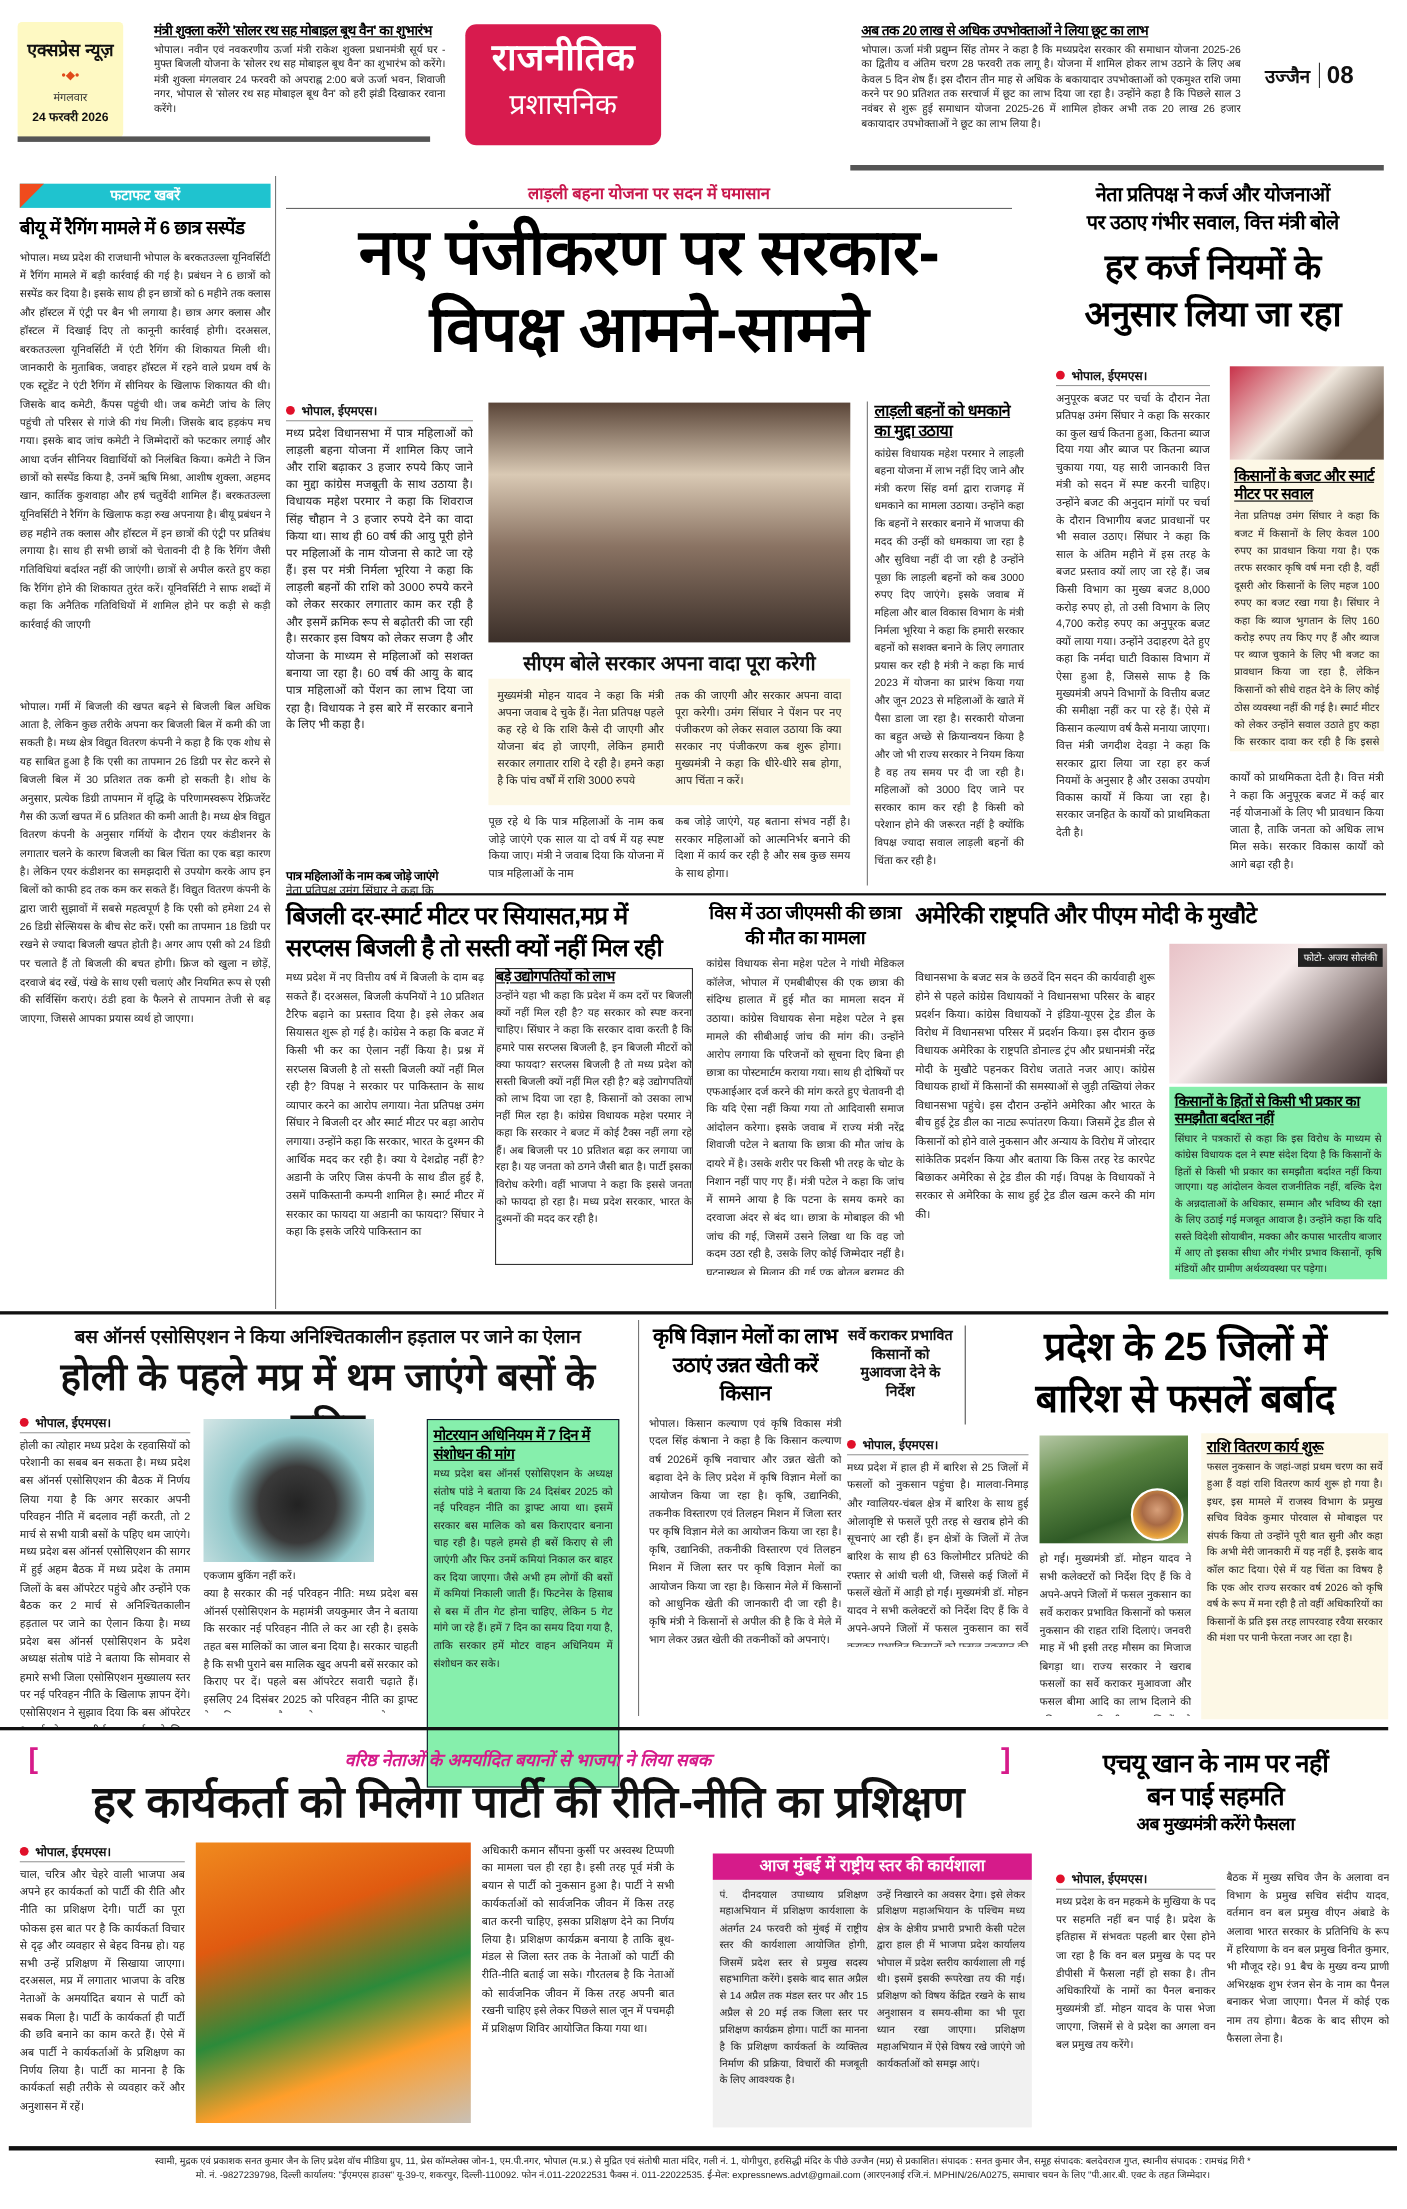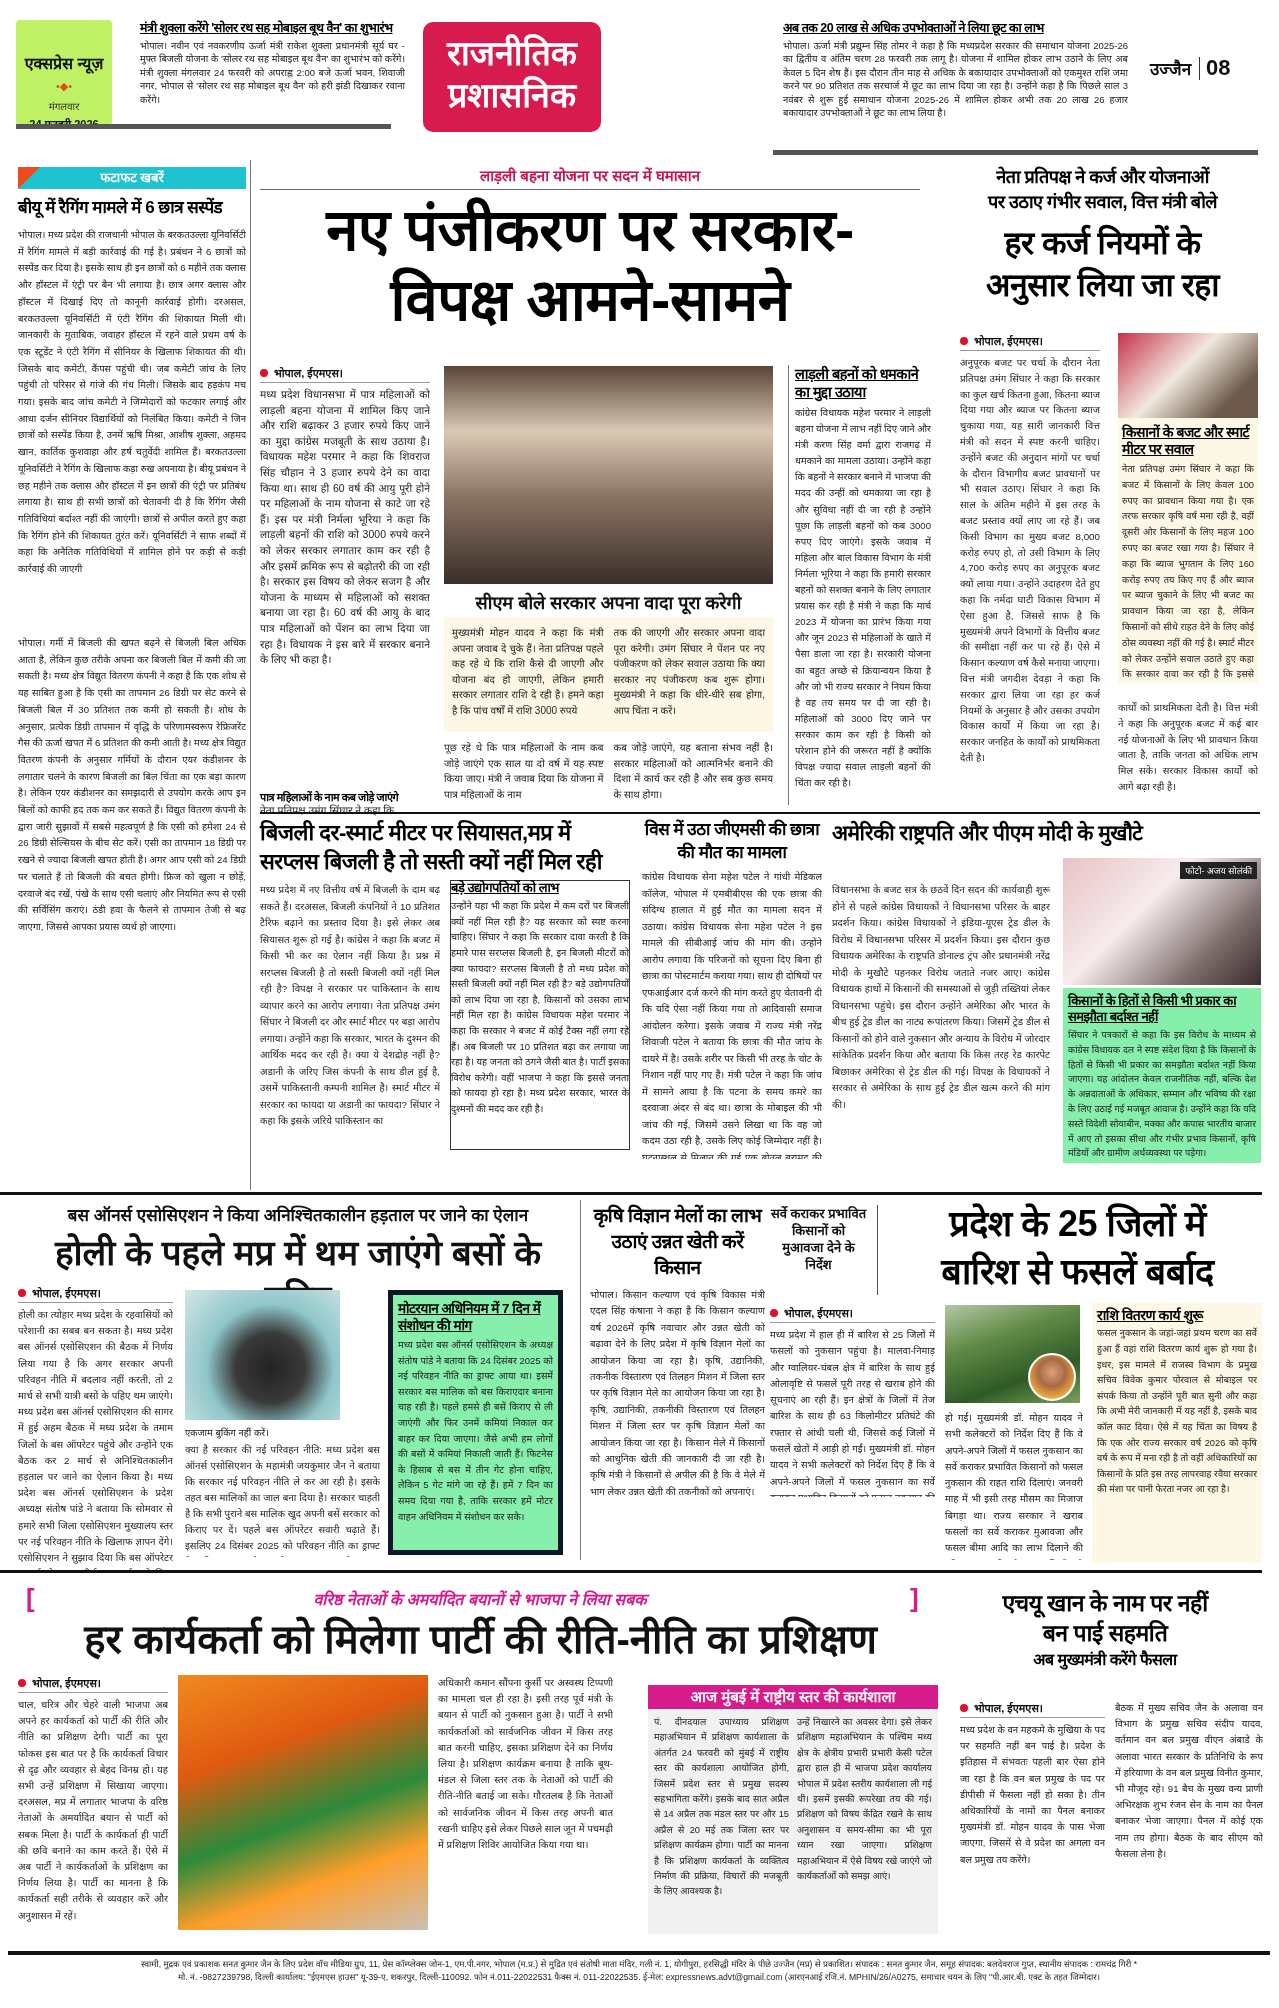--- a/index.html
+++ b/index.html
@@ -11,33 +11,33 @@
 .dot{width:8px;height:8px;border-radius:50%;background:#e0102a;display:inline-block}
 .photo{background:linear-gradient(135deg,#6d5a48,#b79f86 40%,#4a3d33 70%,#8a7765);}
 .box-cream{background:#fdf8e6}
 .box-grey{background:#86efac}
 .rule{position:absolute;background:#111}
 .vrule{position:absolute;background:#777;width:1px}
 </style>
 </head>
 <body>
 
-<div class="abs" style="left:16px;top:20px;width:96px;height:105px;background:#bef264;border-radius:4px;text-align:center;padding-top:32px">
+<div class="abs" style="left:16px;top:20px;width:96px;height:105px;background:#fef9c3;border-radius:4px;text-align:center;padding-top:14px">
   <div style="font-weight:bold;font-size:16px">एक्सप्रेस न्यूज़</div>
   <div style="color:#e04a1a;font-size:11px;margin:6px 0">•◆•</div>
   <div style="font-size:10px;color:#333">मंगलवार</div>
   <div style="font-size:11px;font-weight:bold;margin-top:3px">24 फरवरी 2026</div>
 </div>
 <div class="abs" style="left:140px;top:22px;width:265px">
   <div class="hd" style="font-size:12.5px;text-decoration:underline;margin-bottom:3px">मंत्री शुक्ला करेंगे 'सोलर रथ सह मोबाइल बूथ वैन' का शुभारंभ</div>
   <div class="txt" style="font-size:9.5px;line-height:13.5px;height:70px">भोपाल। नवीन एवं नवकरणीय ऊर्जा मंत्री राकेश शुक्ला प्रधानमंत्री सूर्य घर - मुफ्त बिजली योजना के 'सोलर रथ सह मोबाइल बूथ वैन' का शुभारंभ को करेंगे। मंत्री शुक्ला मंगलवार 24 फरवरी को अपराह्न 2:00 बजे ऊर्जा भवन, शिवाजी नगर, भोपाल से 'सोलर रथ सह मोबाइल बूथ वैन' को हरी झंडी दिखाकर रवाना करेंगे।</div>
 </div>
 <div class="abs" style="left:423px;top:22px;width:178px;height:110px;background:#d81b4e;border-radius:10px;color:#fff;text-align:center;padding-top:10px">
   <div style="font-weight:bold;font-size:34px;line-height:42px">राजनीतिक</div>
-  <div style="font-weight:bold;font-size:34px;line-height:42px">प्रशासनिक</div>
+  <div style="font-weight:normal;font-size:26px;line-height:42px">प्रशासनिक</div>
 </div>
 <div class="abs" style="left:783px;top:22px;width:345px">
   <div class="hd" style="font-size:12.5px;text-decoration:underline;margin-bottom:3px">अब तक 20 लाख से अधिक उपभोक्ताओं ने लिया छूट का लाभ</div>
   <div class="txt" style="font-size:9.5px;line-height:13.5px;height:84px">भोपाल। ऊर्जा मंत्री प्रद्युम्न सिंह तोमर ने कहा है कि मध्यप्रदेश सरकार की समाधान योजना 2025-26 का द्वितीय व अंतिम चरण 28 फरवरी तक लागू है। योजना में शामिल होकर लाभ उठाने के लिए अब केवल 5 दिन शेष हैं। इस दौरान तीन माह से अधिक के बकायादार उपभोक्ताओं को एकमुश्त राशि जमा करने पर 90 प्रतिशत तक सरचार्ज में छूट का लाभ दिया जा रहा है। उन्होंने कहा है कि पिछले साल 3 नवंबर से शुरू हुई समाधान योजना 2025-26 में शामिल होकर अभी तक 20 लाख 26 हजार बकायादार उपभोक्ताओं ने छूट का लाभ लिया है।</div>
 </div>
 <div class="abs" style="left:1150px;top:55px;display:flex;align-items:center">
   <span style="font-weight:bold;font-size:17px;padding-right:8px;border-right:1px solid #333">उज्जैन</span>
   <span style="font-weight:bold;font-size:22px;padding-left:6px">08</span>
 </div>
 <div class="rule" style="left:16px;top:124px;width:375px;height:5px;background:#555"></div>
@@ -144,21 +144,21 @@
 <div class="abs" style="left:18px;top:1285px;width:155px">
   <div class="dateline">
       <span class="dot"></span>
       <span>भोपाल, ईएमएस।</span>
     </div>
   <div class="txt" style="font-size:9.8px;line-height:16.2px;height:265px">होली का त्योहार मध्य प्रदेश के रहवासियों को परेशानी का सबब बन सकता है। मध्य प्रदेश बस ऑनर्स एसोसिएशन की बैठक में निर्णय लिया गया है कि अगर सरकार अपनी परिवहन नीति में बदलाव नहीं करती, तो 2 मार्च से सभी यात्री बसों के पहिए थम जाएंगे। मध्य प्रदेश बस ऑनर्स एसोसिएशन की सागर में हुई अहम बैठक में मध्य प्रदेश के तमाम जिलों के बस ऑपरेटर पहुंचे और उन्होंने एक बैठक कर 2 मार्च से अनिश्चितकालीन हड़ताल पर जाने का ऐलान किया है। मध्य प्रदेश बस ऑनर्स एसोसिएशन के प्रदेश अध्यक्ष संतोष पांडे ने बताया कि सोमवार से हमारे सभी जिला एसोसिएशन मुख्यालय स्तर पर नई परिवहन नीति के खिलाफ ज्ञापन देंगे। एसोसिएशन ने सुझाव दिया कि बस ऑपरेटर 2 मार्च को बारात, तीर्थ यात्रा, पर्यटन के लिए</div>
 </div>
 <div class="abs photo" style="left:185px;top:1290px;width:155px;height:130px;background:radial-gradient(circle at 55% 60%,#222 0,#3a3a3a 30%,#8fc6c9 55%,#d5e6e6 100%)"></div>
 <div class="abs txt" style="left:185px;top:1425px;width:155px;height:16px;font-size:9.5px">एकजाम बुकिंग नहीं करें।</div>
 <div class="abs txt" style="left:185px;top:1442px;width:195px;height:115px;font-size:9.8px;line-height:16px">क्या है सरकार की नई परिवहन नीति: मध्य प्रदेश बस ऑनर्स एसोसिएशन के महामंत्री जयकुमार जैन ने बताया कि सरकार नई परिवहन नीति ले कर आ रही है। इसके तहत बस मालिकों का जाल बना दिया है। सरकार चाहती है कि सभी पुराने बस मालिक खुद अपनी बसें सरकार को किराए पर दें। पहले बस ऑपरेटर सवारी चढ़ाते हैं। इसलिए 24 दिसंबर 2025 को परिवहन नीति का ड्राफ्ट पेश किया गया और उसके अनुसार यह मोटर यान अधिनियम में संशोधन करना चाहते हैं।</div>
-<div class="abs box-grey" style="left:388px;top:1290px;width:175px;height:265px;padding:5px;border:5px solid #0f172a">
+<div class="abs box-grey" style="left:388px;top:1290px;width:175px;height:335px;padding:5px;border:1px solid #0f172a">
   <div class="hd" style="font-size:13.5px;line-height:17px;text-decoration:underline;margin-bottom:3px">मोटरयान अधिनियम में 7 दिन में संशोधन की मांग</div>
   <div class="txt" style="font-size:9.5px;line-height:15.6px;height:215px">मध्य प्रदेश बस ऑनर्स एसोसिएशन के अध्यक्ष संतोष पांडे ने बताया कि 24 दिसंबर 2025 को नई परिवहन नीति का ड्राफ्ट आया था। इसमें सरकार बस मालिक को बस किराएदार बनाना चाह रही है। पहले हमसे ही बसें किराए से ली जाएंगी और फिर उनमें कमियां निकाल कर बाहर कर दिया जाएगा। जैसे अभी हम लोगों की बसों में कमियां निकाली जाती हैं। फिटनेस के हिसाब से बस में तीन गेट होना चाहिए, लेकिन 5 गेट मांगे जा रहे हैं। हमें 7 दिन का समय दिया गया है, ताकि सरकार हमें मोटर वाहन अधिनियम में संशोधन कर सके।</div>
 </div>
 <div class="vrule" style="left:580px;top:1200px;height:360px"></div>
 
 <div class="abs" style="left:590px;top:1203px;width:175px">
   <div class="hd" style="font-size:19px;line-height:26px;text-align:center;margin-bottom:6px">कृषि विज्ञान मेलों का लाभ उठाएं उन्नत खेती करें किसान</div>
   <div class="txt" style="font-size:9.7px;line-height:16.4px;height:285px">भोपाल। किसान कल्याण एवं कृषि विकास मंत्री एदल सिंह कंषाना ने कहा है कि किसान कल्याण वर्ष 2026में कृषि नवाचार और उन्नत खेती को बढ़ावा देने के लिए प्रदेश में कृषि विज्ञान मेलों का आयोजन किया जा रहा है। कृषि, उद्यानिकी, तकनीक विस्तारण एवं तिलहन मिशन में जिला स्तर पर कृषि विज्ञान मेले का आयोजन किया जा रहा है। कृषि, उद्यानिकी, तकनीकी विस्तारण एवं तिलहन मिशन में जिला स्तर पर कृषि विज्ञान मेलों का आयोजन किया जा रहा है। किसान मेले में किसानों को आधुनिक खेती की जानकारी दी जा रही है। कृषि मंत्री ने किसानों से अपील की है कि वे मेले में भाग लेकर उन्नत खेती की तकनीकों को अपनाएं।</div>
 </div>
 

